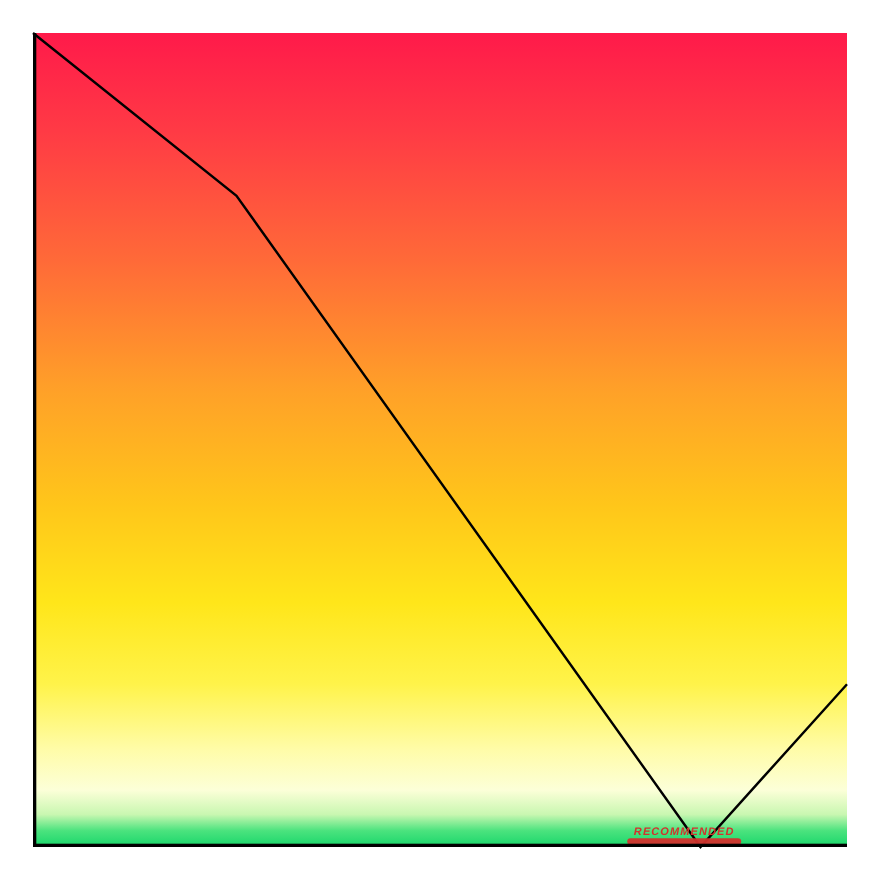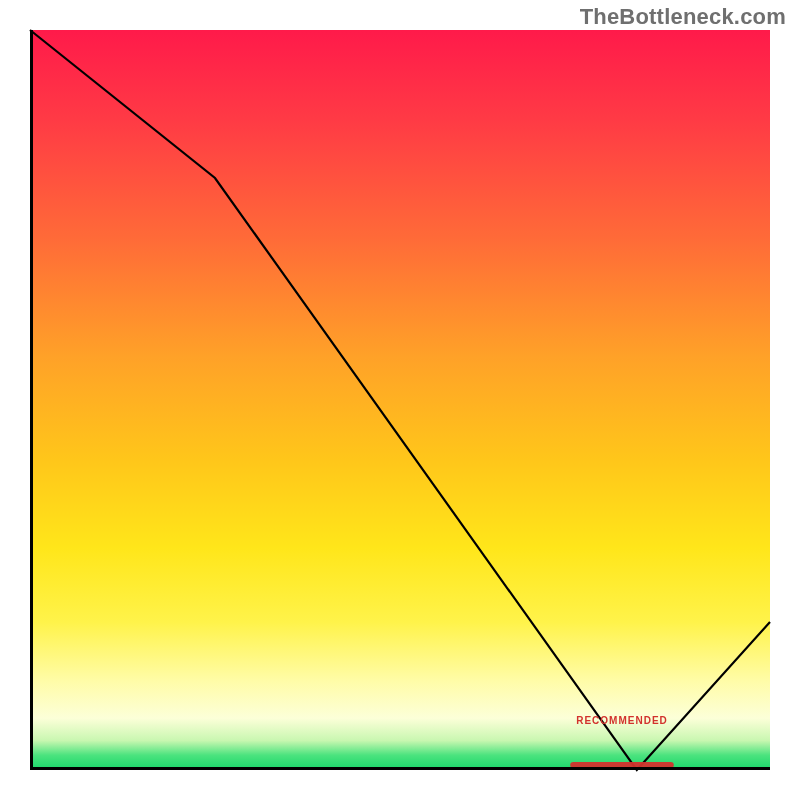--- a/index.html
+++ b/index.html
@@ -77,28 +77,27 @@
     transform: translate(-50%, -100%);
     user-select: none;
     white-space: nowrap;
   }
 </style>
 </head>
 <body>
 
 <div class="wrap">
 
-  <div class="watermark">TheBottleneck.com</div>
 
   <div class="plot">
     <div class="plot-bg"></div>
 
     <svg class="curve" viewBox="0 0 740 740" preserveAspectRatio="none">
       <path id="curve-path" fill="none" stroke="#000" stroke-width="2.2" d="M 0 0 Q 92.5 74 185 148 Q 395.9 444 606.8 740 Q 673.4 666 740 592"></path>
       <rect id="rec-band" height="6" rx="3" fill="#d2322d" opacity="0.95" x="540.1999999999999" width="103.60000000000002" y="732"></rect>
     </svg>
 
     <div class="axes"></div>
 
-    <div id="rec-label" class="reclabel" style="left: 592px; top: 696px;">RECOMMENDED</div>
+    <div id="rec-label" class="reclabel" style="left: 592px; top: 732px; font-style: italic;">RECOMMENDED</div>
   </div>
 
 </div>
 
 </body></html>

